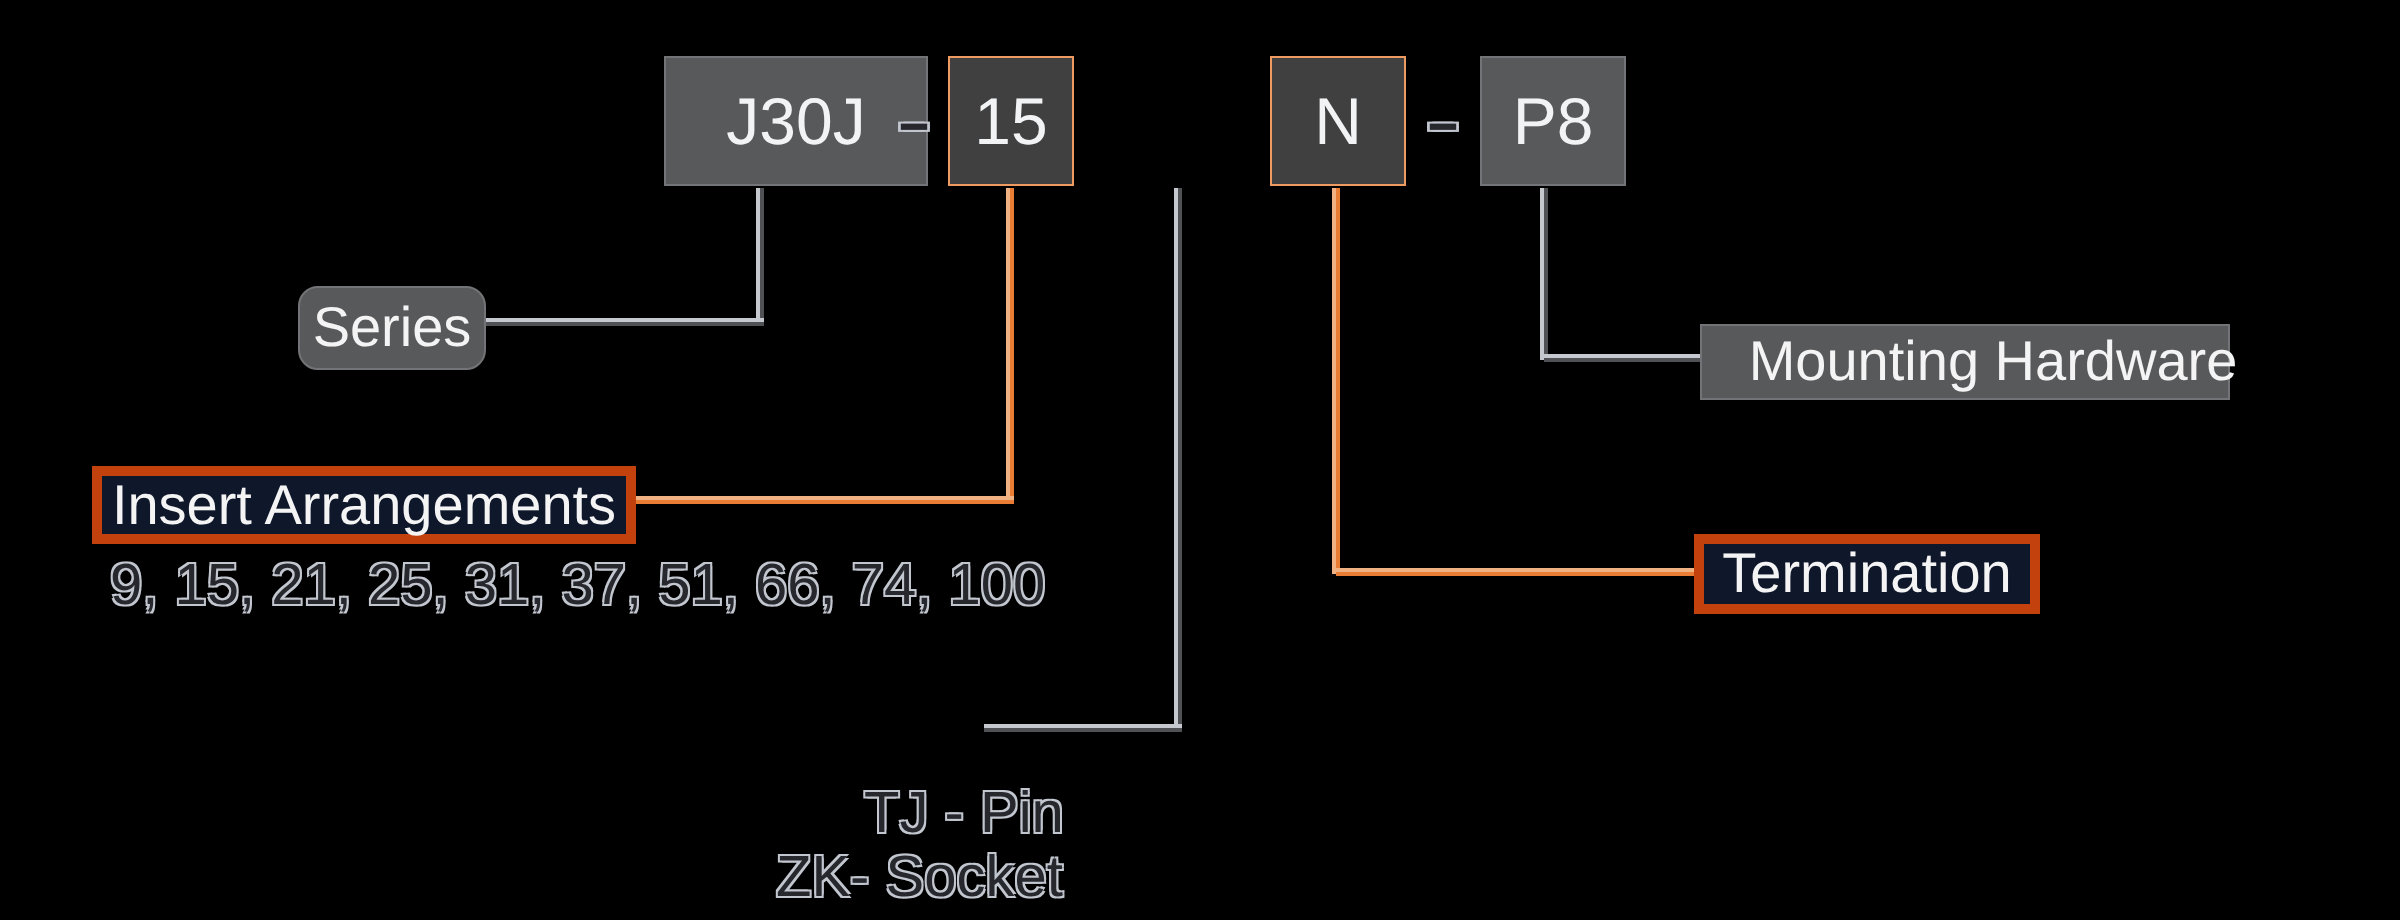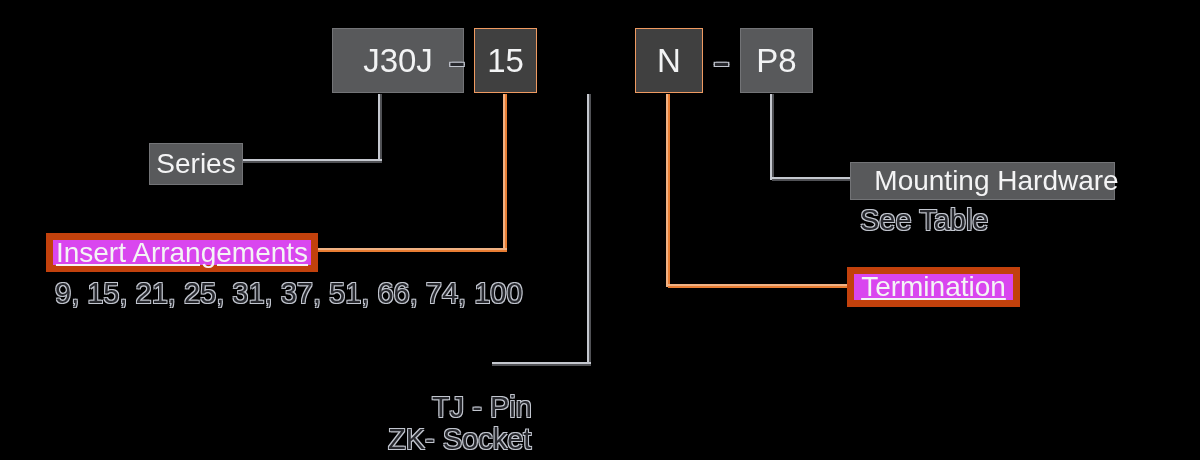--- a/index.html
+++ b/index.html
@@ -66,23 +66,22 @@
     font-size: 28px;
     color: #f4f4f5;
     box-sizing: border-box;
     white-space: nowrap;
   }
   .labelbox.gray {
     background: #58595b;
     border: 1px solid #737477;
   }
   .labelbox.orange {
-    background: #d946ef;
-    border: 7px solid #c2410c;
-    text-decoration: underline;
+    background: #0f172a;
+    border: 5px solid #c2410c;
   }
   
   .hline, .vline { position: absolute; }
   .hline { height: 2px; }
   .vline { width: 2px; }
   .hline.gray   { background: #505155; box-shadow: 0 -2px 0 #c5c8cf; }
   .vline.gray   { background: #505155; box-shadow: -2px 0 0 #c5c8cf; }
   .hline.orange { background: #e87d33; box-shadow: 0 -2px 0 #f0b183; }
   .vline.orange { background: #e87d33; box-shadow: -2px 0 0 #f0b183; }
 </style>
@@ -112,26 +111,25 @@
 
   <div class="vline gray" style="left:589px; top:94px; height:272px;"></div>
   <div class="hline gray" style="left:492px; top:364px; width:99px;"></div>
 
   <div class="vline orange" style="left:668px; top:94px; height:193px;"></div>
   <div class="hline orange" style="left:668px; top:286px; width:179px;"></div>
 
   <div class="vline gray" style="left:772px; top:94px; height:86px;"></div>
   <div class="hline gray" style="left:772px; top:179px; width:78px;"></div>
 
-  <div class="labelbox gray" style="left:149px; top:143px; width:94px; height:42px;">Series</div>
+  <div class="labelbox gray" style="left:149px; top:143px; width:94px; height:42px;border-radius:10px;">Series</div>
 
   <div class="labelbox orange" style="left:46px; top:233px; width:272px; height:39px;">Insert Arrangements</div>
   <div class="outline-text" style="left:55px; top:278px;">9, 15, 21, 25, 31, 37, 51, 66, 74, 100</div>
 
   <div class="outline-text" style="left:388px; top:392px;margin-left:44px;">TJ - Pin</div>
   <div class="outline-text" style="left:388px; top:424px;">ZK- Socket</div>
 
   <div class="labelbox orange" style="left:847px; top:267px; width:173px; height:40px;">Termination</div>
 
   <div class="labelbox gray" style="left:850px; top:162px; width:265px; height:38px;padding-left:28px;">Mounting Hardware</div>
-  <div class="outline-text" style="left:860px; top:205px;">See Table</div>
 
 </div>
 
 </body></html>

